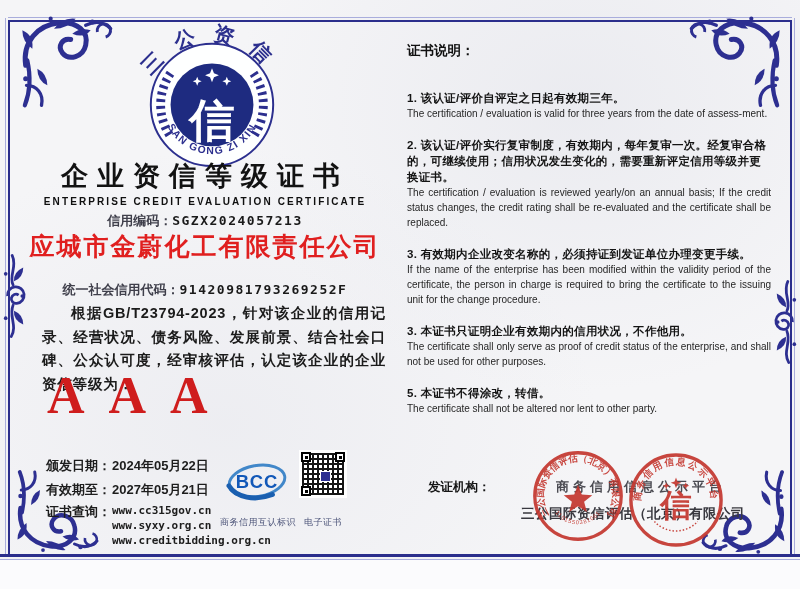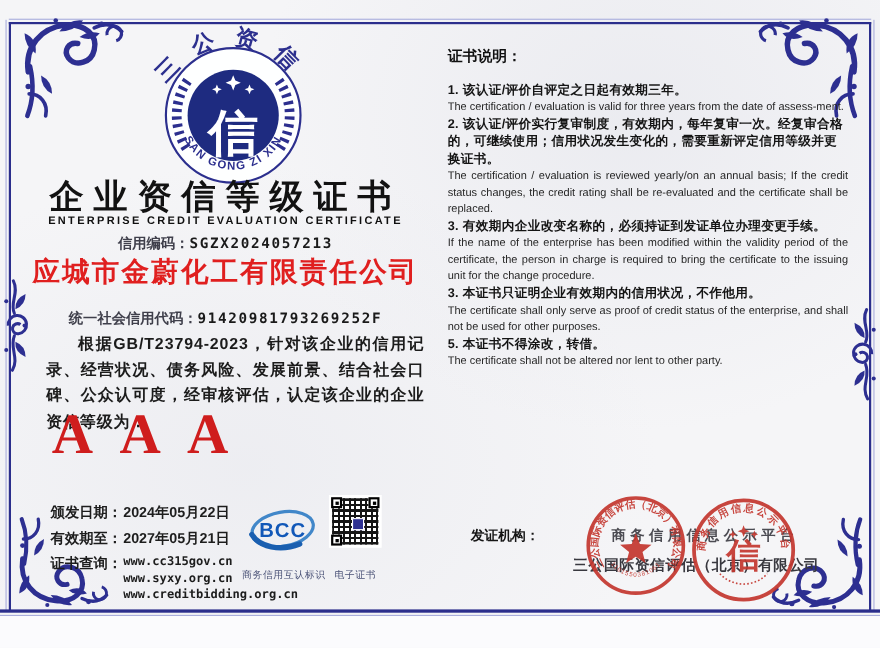--- a/index.html
+++ b/index.html
@@ -12,21 +12,21 @@
   .abs{position:absolute;}
   
   .b{position:absolute;background:#2b2e8c;}
   .bl{position:absolute;background:#a9addc;}
   .bottom-strip{position:absolute;left:0;right:0;top:560px;bottom:0;background:#fbfbfd;}
   .corner{position:absolute;}
   .tr{transform:scaleX(-1);} .blc{transform:scaleY(-1);} .br{transform:scale(-1,-1);}
   .orn-r{transform:scaleX(-1);}
   
   .title{position:absolute;left:35px;top:158px;width:340px;text-align:center;
-    font-family:"Liberation Serif",serif;font-weight:900;font-size:31px;letter-spacing:9px;color:#121212;white-space:nowrap;}
+    font-family:"Liberation Serif",serif;font-weight:900;font-size:27px;letter-spacing:9px;color:#121212;white-space:nowrap;}
   .subtitle{position:absolute;left:28px;top:196px;width:354px;text-align:center;
     font-weight:bold;font-size:10px;letter-spacing:2.1px;color:#101010;white-space:nowrap;}
   .codeline{position:absolute;left:35px;width:340px;text-align:center;font-size:13px;font-weight:bold;white-space:nowrap;}
   .codeline .lbl{color:#3f3f4b;}
   .codeline .val{color:#1a1a1a;font-family:"DejaVu Sans Mono",monospace;letter-spacing:1.5px;}
   .company{position:absolute;left:20px;top:230px;width:370px;text-align:center;
     font-size:25px;font-weight:900;letter-spacing:2px;color:#e01f1f;white-space:nowrap;}
   .statement{position:absolute;left:42px;top:302px;width:344px;font-size:14.5px;font-weight:bold;
     line-height:23.5px;letter-spacing:.8px;text-indent:2em;color:#1b1b1b;text-align:justify;}
   .rating{position:absolute;left:47px;top:366px;width:340px;text-align:left;
@@ -41,21 +41,21 @@
   .qr-grid{position:relative;width:100%;height:100%;
     background-image:repeating-linear-gradient(0deg,#151515 0 2px,transparent 2px 5px),
                      repeating-linear-gradient(90deg,#151515 0 2px,transparent 2px 5px);}
   .qf{position:absolute;width:10px;height:10px;border:2px solid #000;background:#fff;box-sizing:border-box;}
   .qf:after{content:'';position:absolute;inset:1.5px;background:#000;}
   .qf.tl2{left:-1px;top:-1px;} .qf.tr2{right:-1px;top:-1px;} .qf.bl2{left:-1px;bottom:-1px;}
   .qcenter{position:absolute;left:18px;top:18px;width:9px;height:9px;background:#2d2f91;border:1.5px solid #fff;}
   
   .notes-title{position:absolute;left:407px;top:42px;font-size:13.5px;font-weight:bold;color:#101010;}
   .notes{position:absolute;left:407px;top:74px;width:364px;}
-  .note-zh{font-size:11.5px;font-weight:bold;line-height:16px;letter-spacing:.3px;color:#141414;}
+  .note-zh{font-size:11.5px;font-weight:bold;line-height:16px;letter-spacing:.3px;color:#141414;margin-top:16px;}
   .note-en{font-size:10px;line-height:15px;color:#262626;text-align:justify;}
   .issuer-label{position:absolute;left:428px;top:479px;font-size:12.5px;font-weight:bold;color:#151515;z-index:2;}
   .issuer1{position:absolute;left:556px;top:478px;font-size:13px;font-weight:bold;letter-spacing:4px;color:#4b4b52;z-index:2;white-space:nowrap;}
   .issuer2{position:absolute;left:521px;top:505px;font-size:13.5px;font-weight:bold;letter-spacing:.5px;color:#38383f;z-index:2;white-space:nowrap;}
   .stamp{position:absolute;z-index:3;opacity:.92;}
 </style>
 </head>
 <body>
 
 <div class="page">

